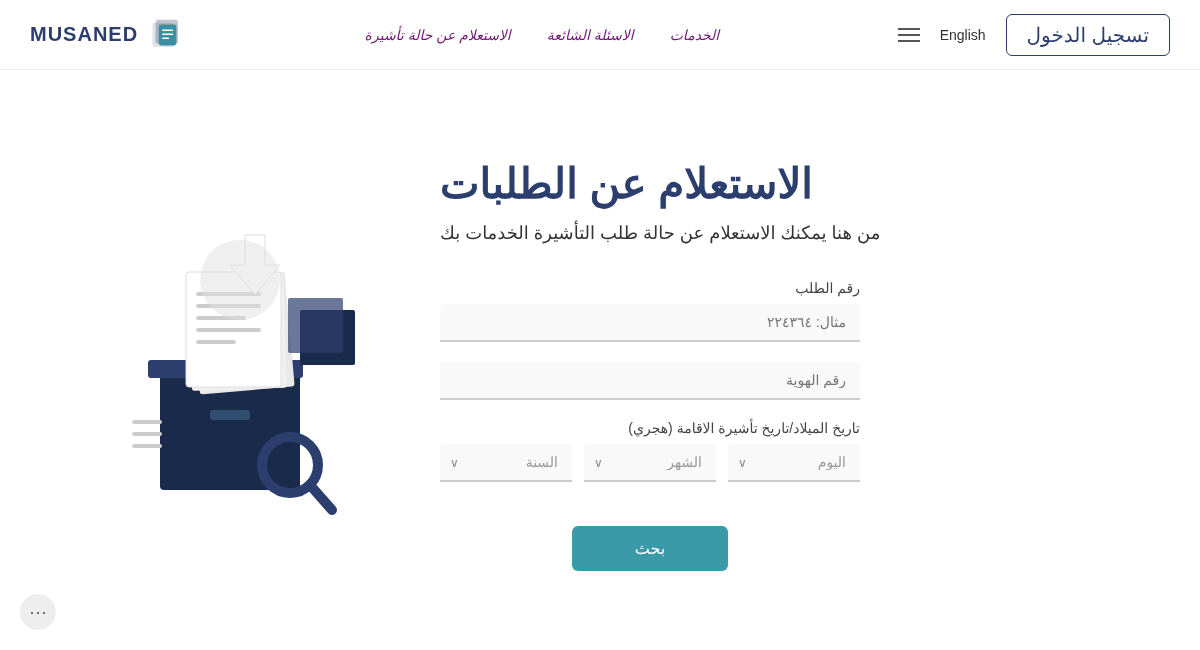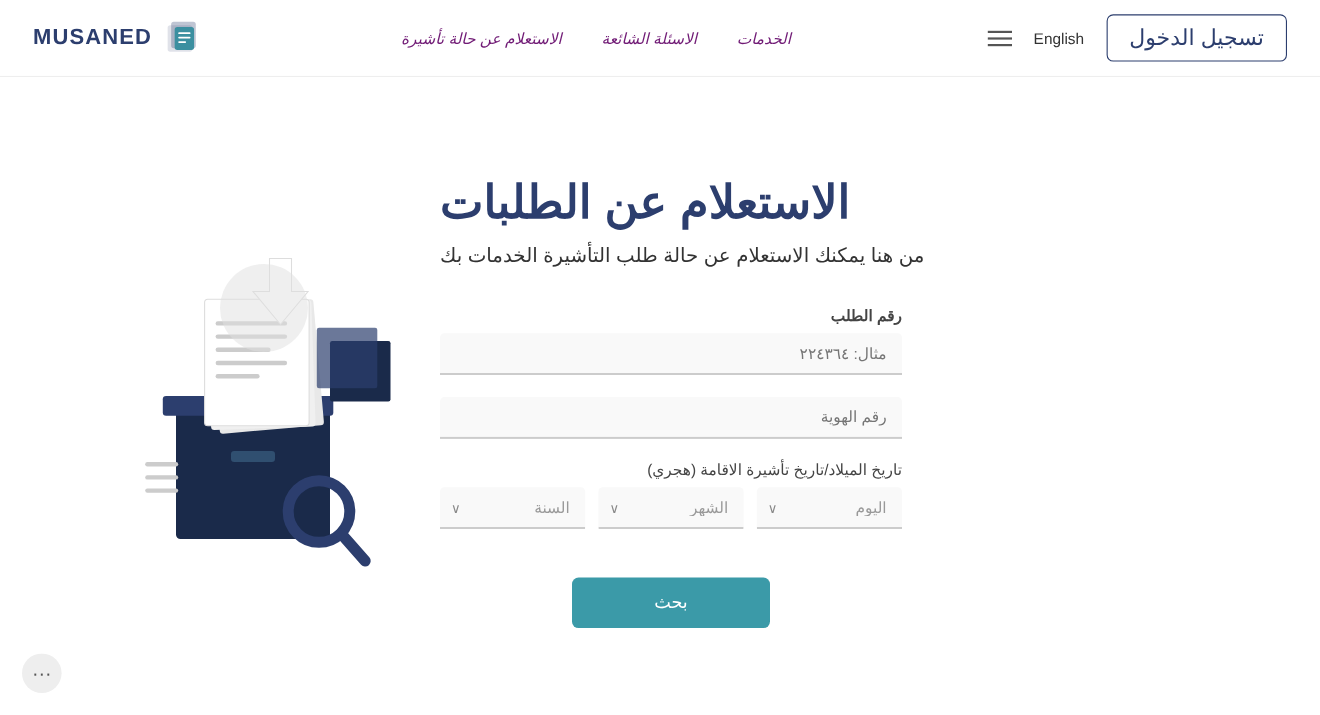--- a/index.html
+++ b/index.html
@@ -97,20 +97,21 @@
       white-space: nowrap;
       direction: rtl;
     }
 
     
     .main {
       display: flex;
       height: calc(650px - 70px);
       align-items: center;
       padding: 0 60px;
+      gap: 40px;
       position: relative;
       overflow: hidden;
     }
 
     
     .form-section {
       flex: 1;
       display: flex;
       flex-direction: column;
       align-items: flex-end;
@@ -139,21 +140,21 @@
       max-width: 420px;
       margin-bottom: 20px;
     }
 
     .form-label {
       display: block;
       text-align: right;
       font-size: 14px;
       color: #444;
       margin-bottom: 8px;
-      font-weight: 700;
+      font-weight: 400;
     }
 
     .form-input {
       width: 100%;
       padding: 10px 14px;
       border: none;
       border-bottom: 2px solid #ccc;
       background: #f9f9f9;
       border-radius: 4px 4px 0 0;
       font-size: 14px;
@@ -220,21 +221,21 @@
     .search-btn {
       background: #3b9aa8;
       color: #fff;
       border: none;
       padding: 13px 31px;
       border-radius: 6px;
       font-size: 16px;
       cursor: pointer;
       margin-top: 24px;
       align-self: center;
-      width: 180px;
+      width: 156px;
     }
 
     .form-actions {
       width: 100%;
       max-width: 420px;
       display: flex;
       justify-content: center;
     }
 
     

